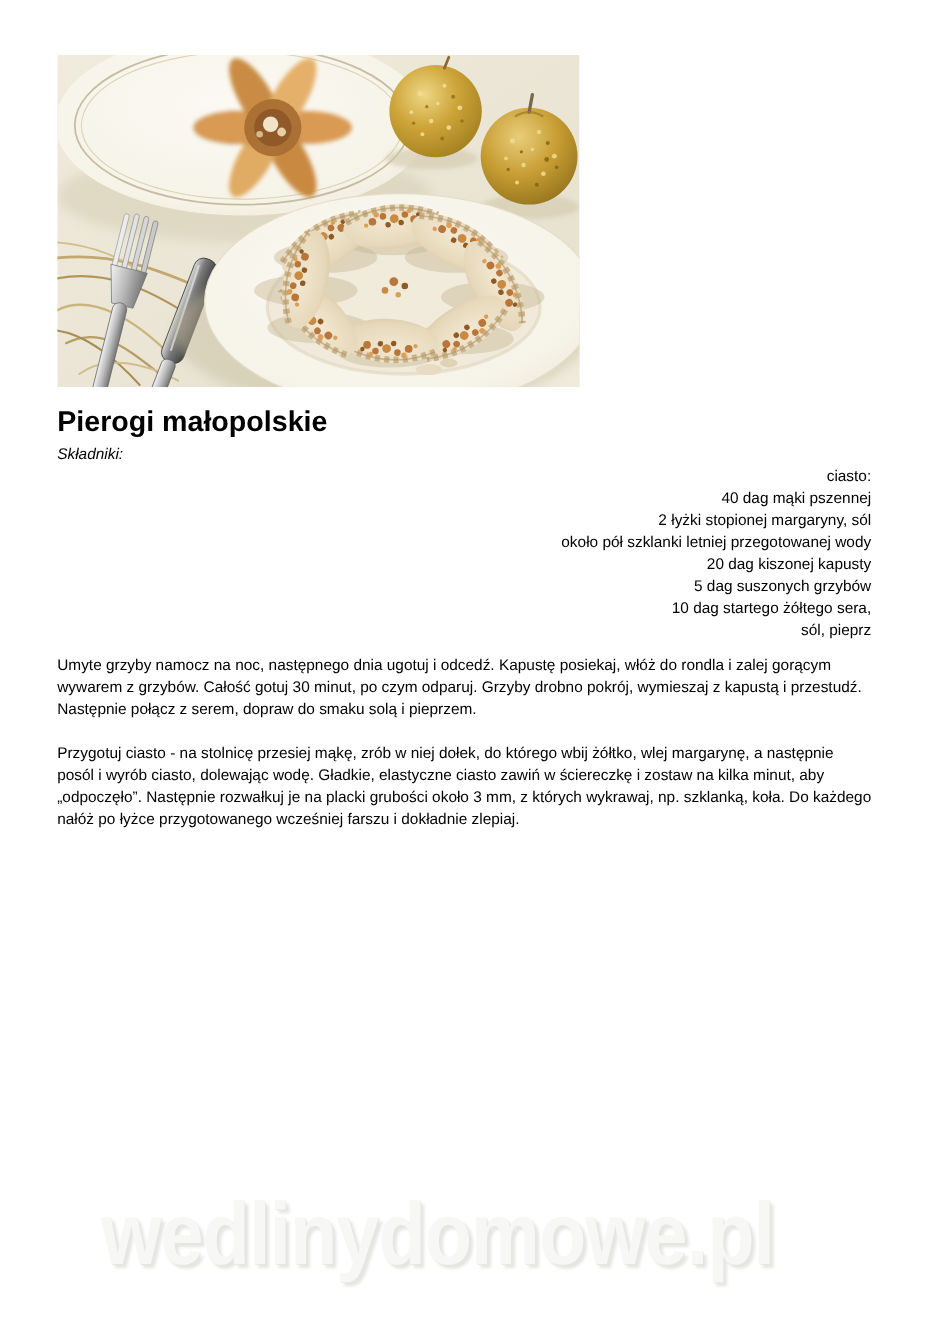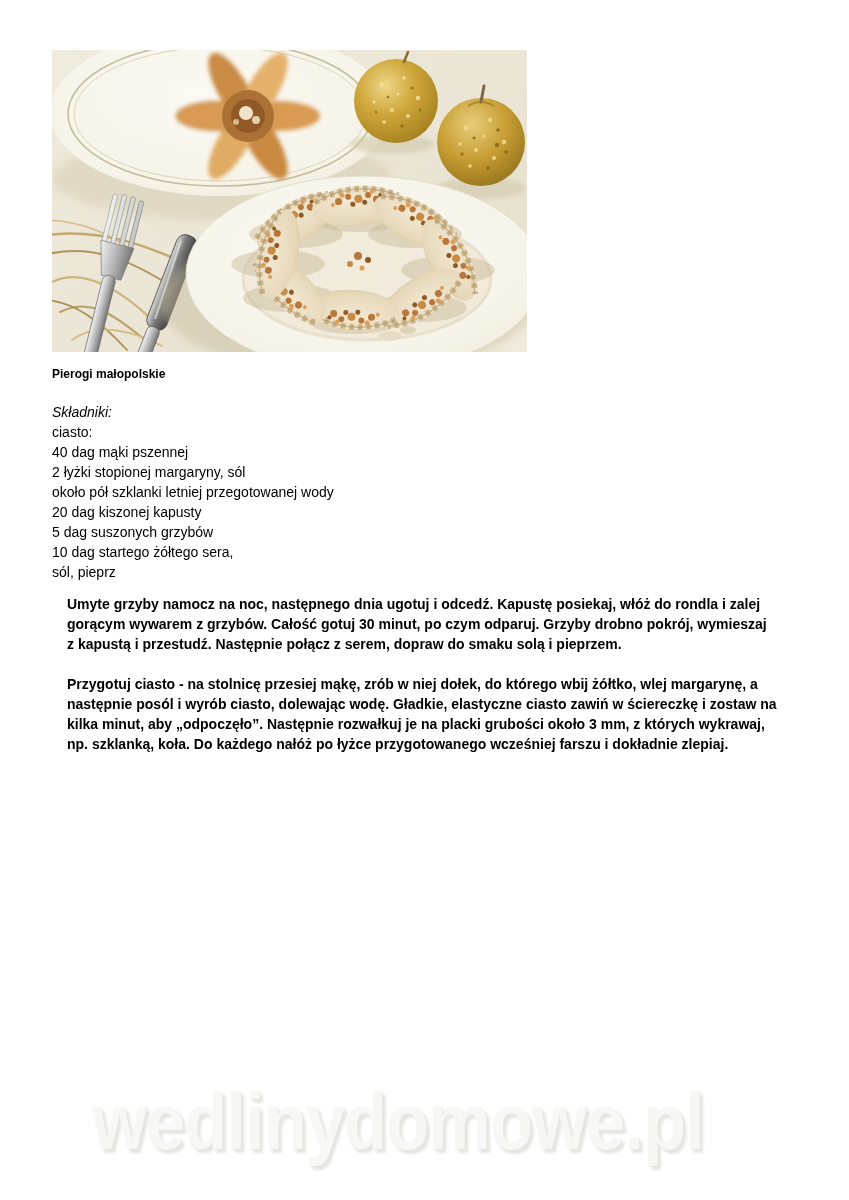--- a/index.html
+++ b/index.html
@@ -7,30 +7,30 @@
     width:849px;height:1200px;position:relative;overflow:hidden;
     background:#ffffff;color:#000;
     font-family:"Liberation Sans","DejaVu Sans",sans-serif;
   }
   .photo{
     position:absolute;left:52px;top:50px;width:475px;height:302px;
     overflow:hidden;
   }
   .title{
     position:absolute;left:52px;top:355px;
-    font-size:12px;line-height:23px;font-weight:bold;
+    font-size:26px;line-height:23px;font-weight:bold;
     white-space:nowrap;
   }
   .content{
     position:absolute;left:52px;top:402px;width:740px;
     font-size:14px;line-height:20px;
   }
   .ing-header{font-style:italic;}
-  .ing-line{white-space:nowrap;}
-  .para{margin:15px;font-weight:bold;}
+  .ing-line{white-space:nowrap;text-align:right;}
+  .para{margin:0;}
   .p1{margin-top:12px;}
   .p2{margin-top:20px;}
   .p3{margin-top:20px;}
   .watermark{
     position:absolute;left:92px;top:1076px;
     font-size:80px;font-weight:bold;letter-spacing:-1px;
     white-space:nowrap;
     color:#f7f7f6;
     text-shadow:4px 4px 3px #e5e5e2, 1px 1px 0 #ededea;
     transform:scaleX(0.88);transform-origin:left center;

